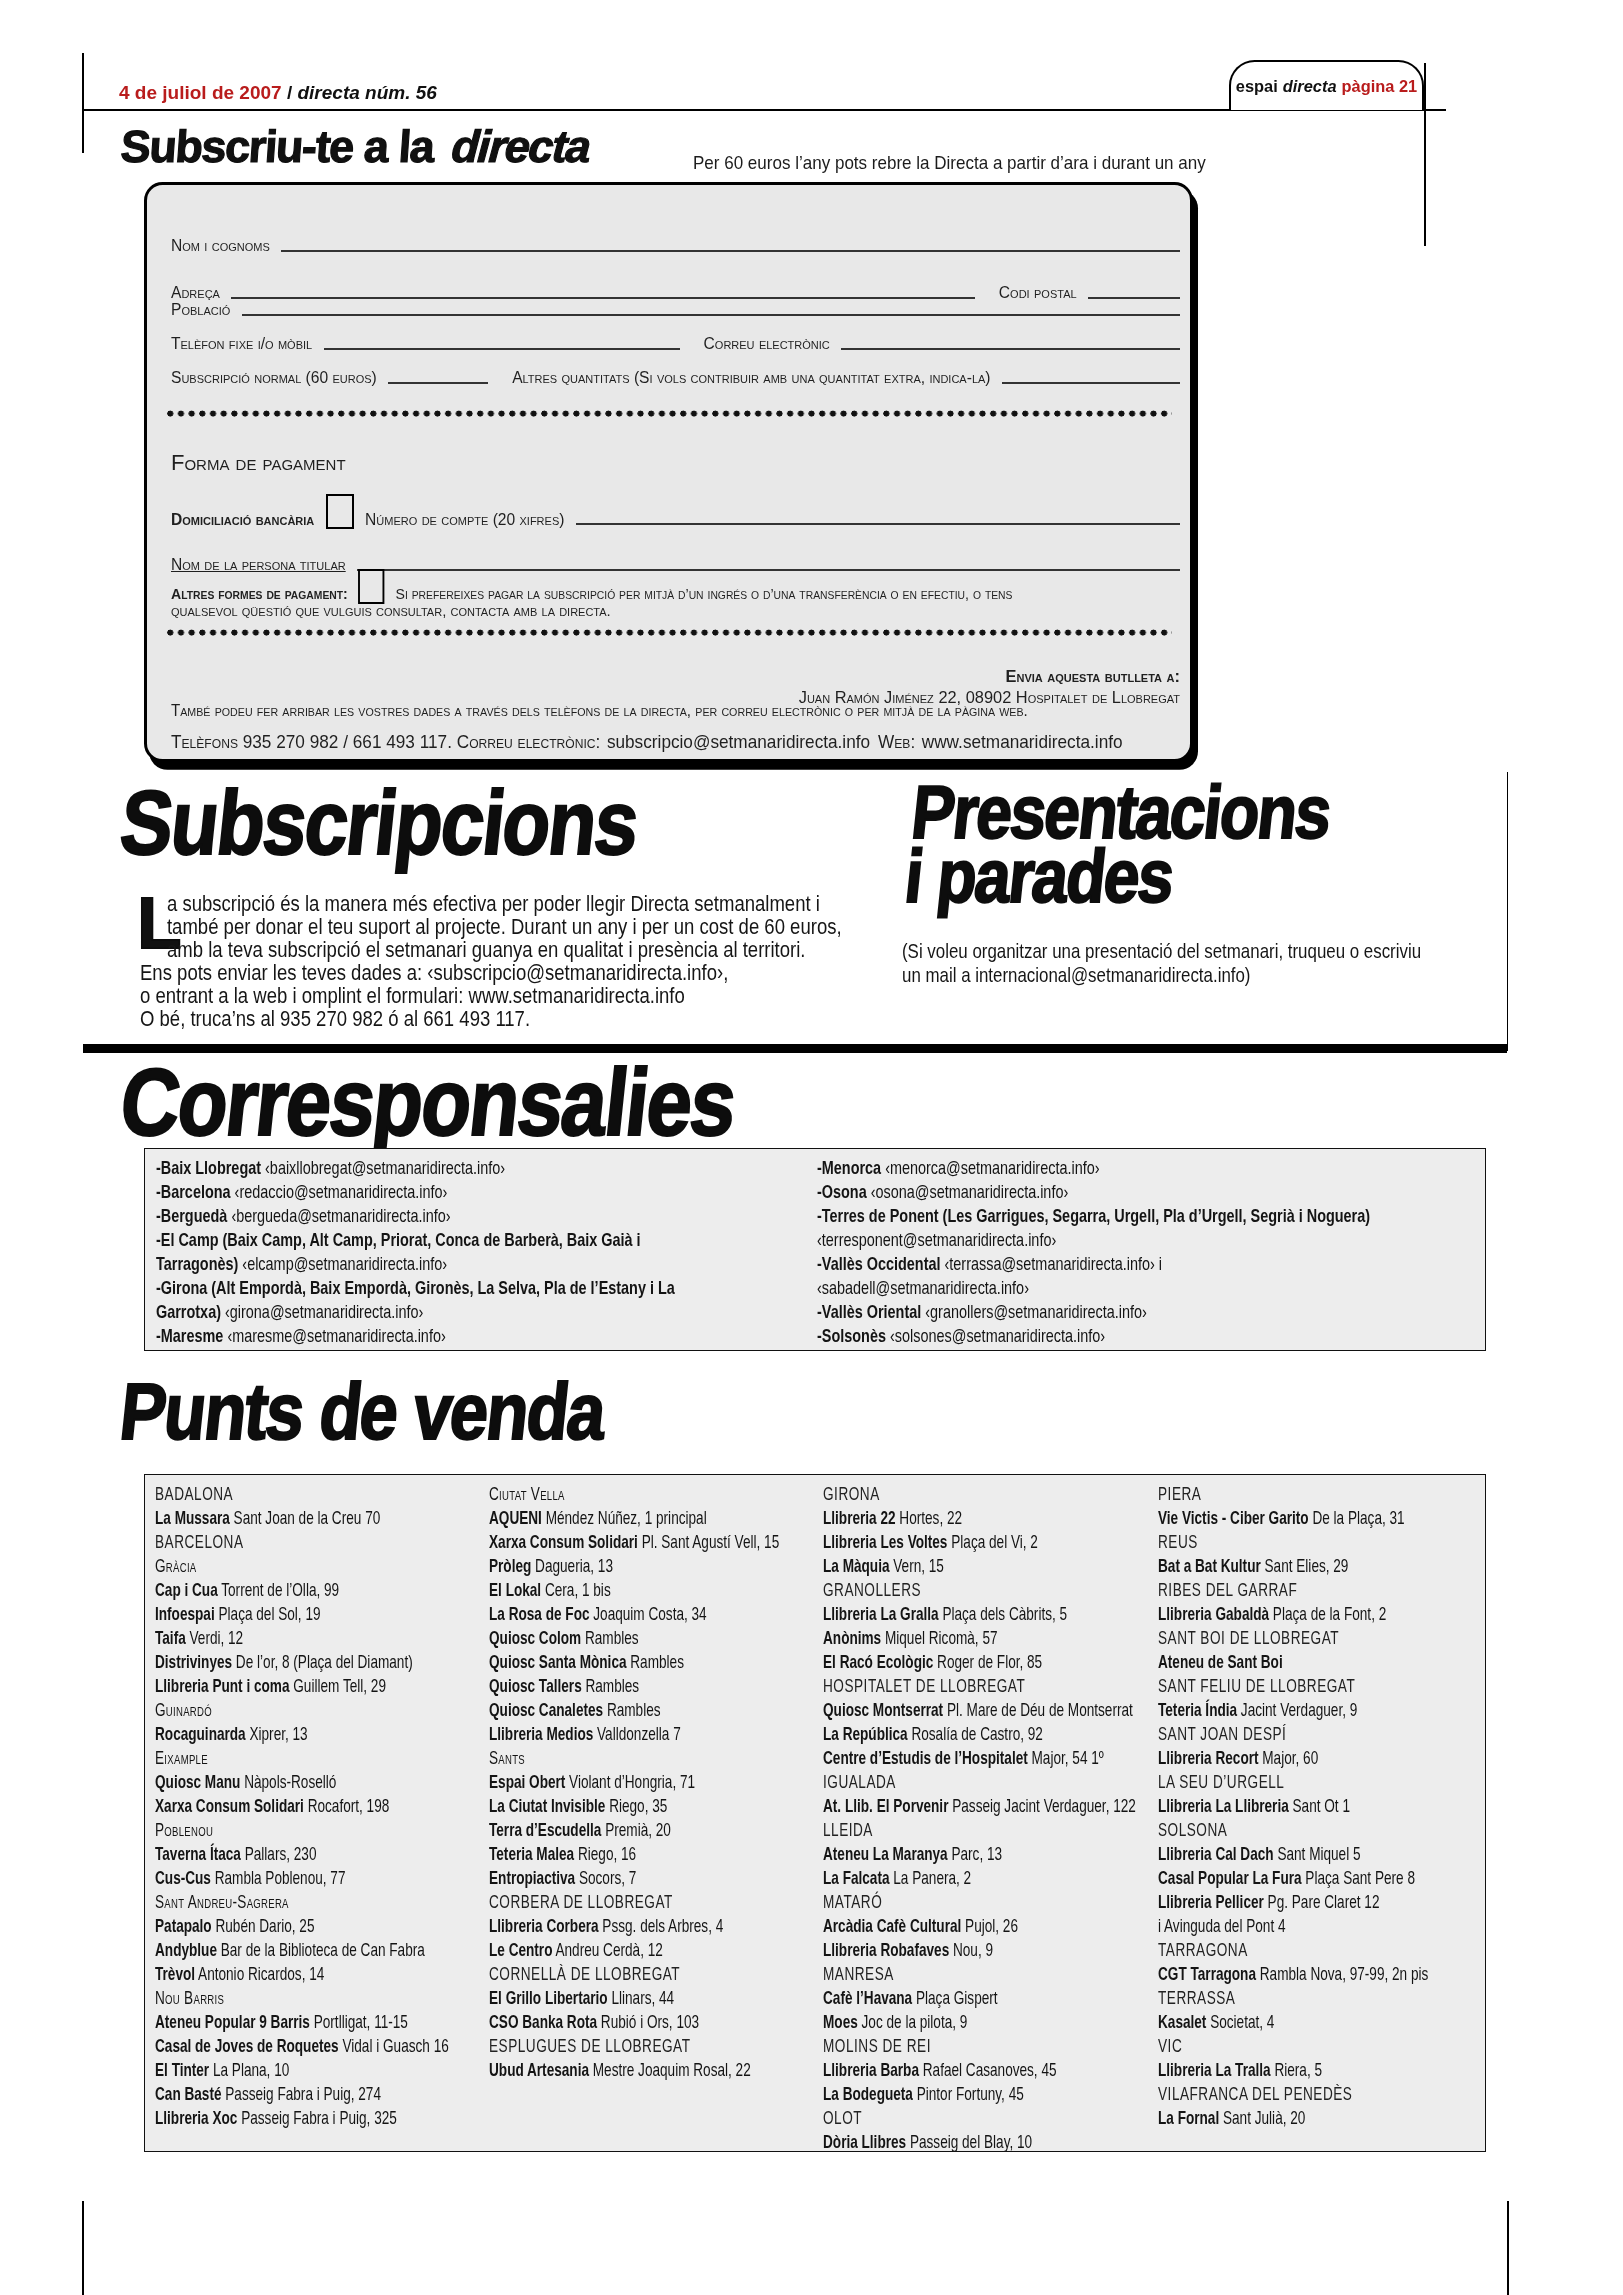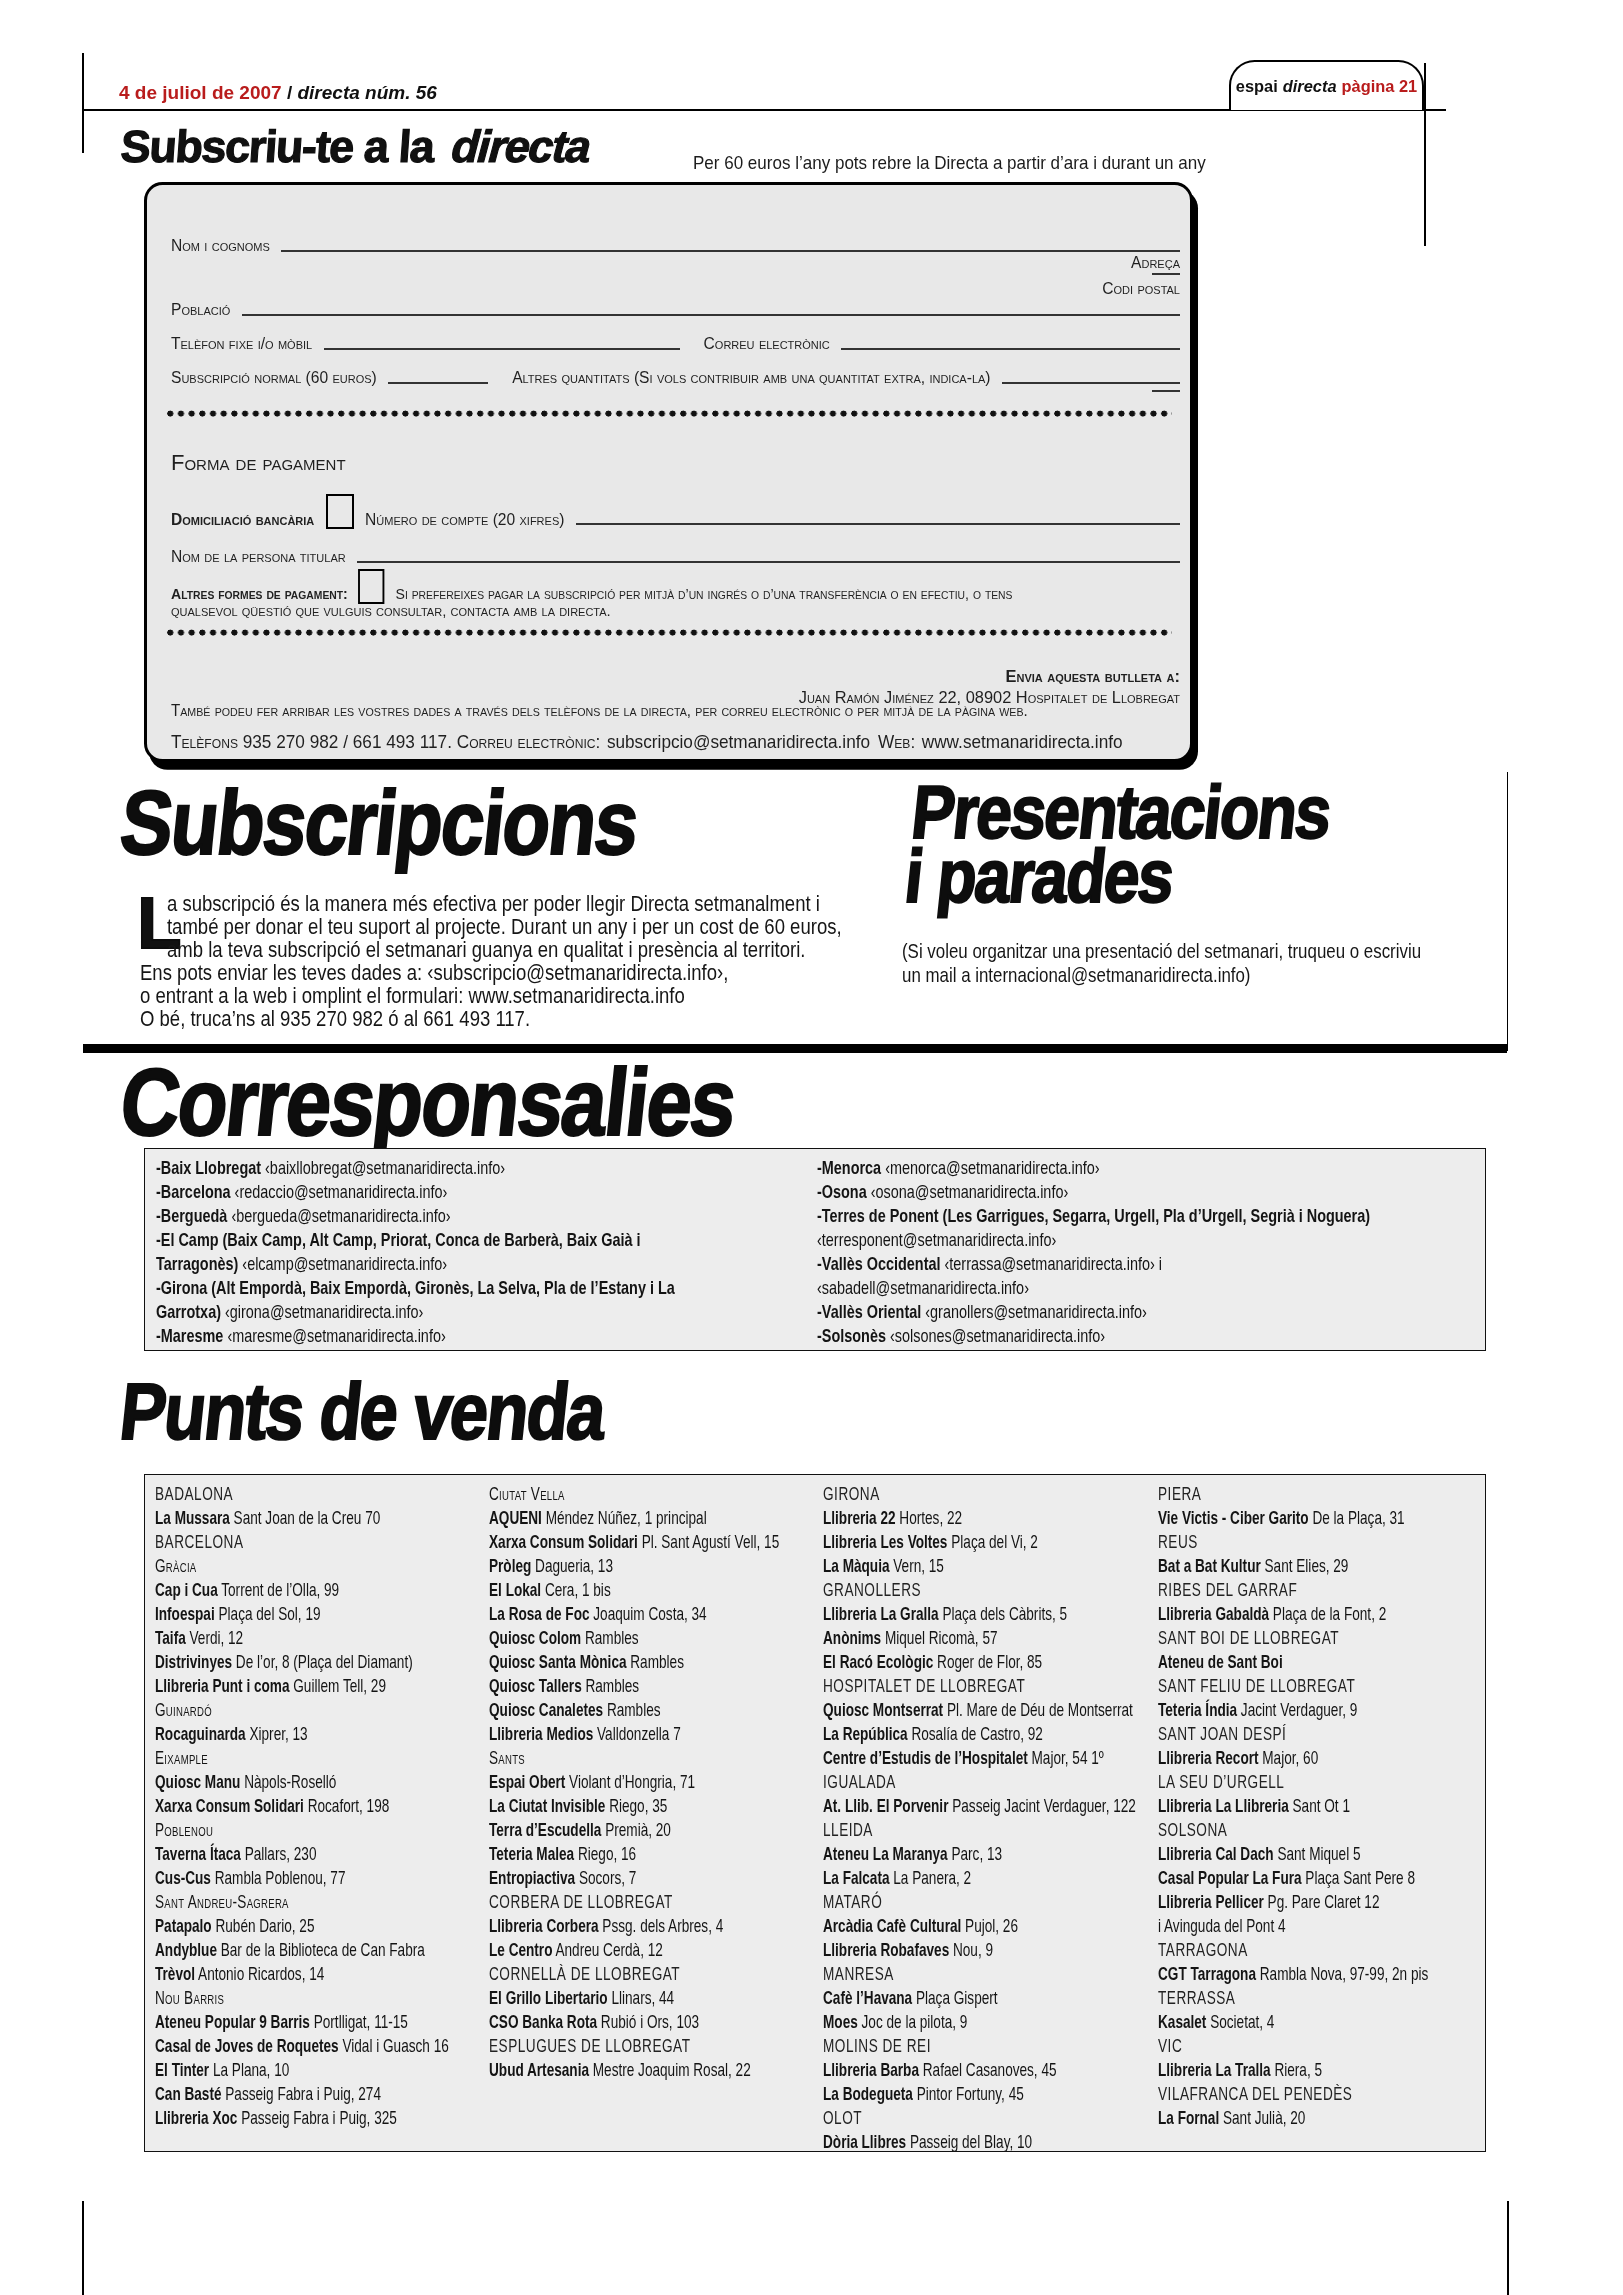--- a/index.html
+++ b/index.html
@@ -121,21 +121,21 @@
     <span class="brand">directa</span>
   </div>
   <div class="abs tagline">Per 60 euros l’any pots rebre la Directa a partir d’ara i durant un any</div>
 
   <div class="abs formbox">
     <div class="form-inner">
       <div class="row" style="top:51px;">
         <span class="lbl">Nom i cognoms</span>
         <span class="ln"></span>
       </div>
-      <div class="row" style="top:68px;flex-direction:column;">
+      <div class="row" style="top:98px;">
         <span class="lbl">Adreça</span>
         <span class="ln"></span>
         <span class="lbl ml">Codi postal</span>
         <span class="ln fix130"></span>
       </div>
       <div class="row" style="top:115px;">
         <span class="lbl">Població</span>
         <span class="ln"></span>
       </div>
       <div class="row" style="top:149px;">
@@ -151,21 +151,21 @@
         <span class="ln"></span>
       </div>
       <div class="dots" style="top:225px;"></div>
       <div class="pay-head" style="top:265px;">Forma de pagament</div>
       <div class="row" style="top:309px;">
         <span class="lbl bold">Domiciliació bancària</span>
         <span class="chk"></span>
         <span class="lbl">Número de compte (20 xifres)</span>
         <span class="ln"></span>
       </div>
-      <div class="row" style="top:362px;">
+      <div class="row" style="top:370px;text-decoration:underline;">
         <span class="lbl">Nom de la persona titular</span>
         <span class="ln"></span>
       </div>
       <div class="row squeeze94" style="top:384px;font-size:15px;">
         <span class="lbl bold">Altres formes de pagament:</span>
         <span class="chk"></span>
         <span class="lbl">Si prefereixes pagar la subscripció per mitjà d’un ingrés o d’una transferència o en efectiu, o tens</span>
       </div>
       <div class="row" style="top:417px;font-size:15px;">
         <span class="lbl">qualsevol qüestió que vulguis consultar, contacta amb la directa.</span>

